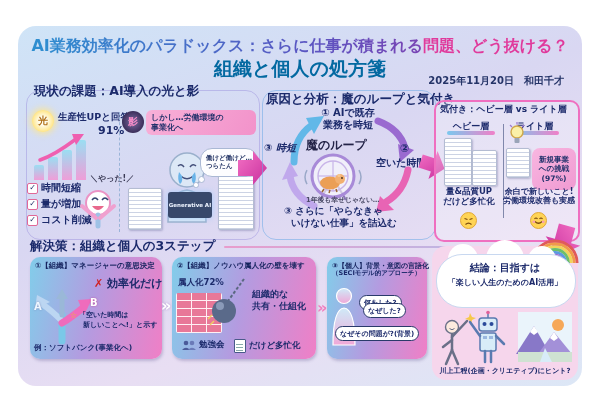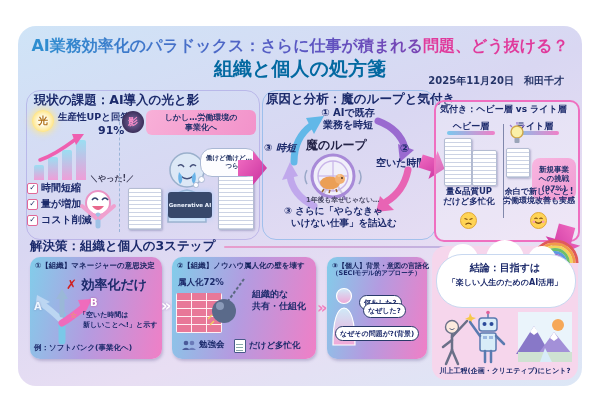--- a/index.html
+++ b/index.html
@@ -22,26 +22,26 @@
   .badge-light{background:radial-gradient(circle,#fffdf0 25%,#ffe27a 75%);color:#b07018;box-shadow:0 0 6px 2px rgba(255,230,140,.8);}
   .badge-shadow{background:radial-gradient(circle,#6a5a8e 20%,#322650 80%);color:#f78cc8;}
   .note{position:absolute;border-radius:6px;background:linear-gradient(120deg,#f8b0d8,#f292ca);font-size:8px;font-weight:bold;color:#20306a;padding:2.5px 5px;line-height:1.25;}
   .bars{position:absolute;left:34px;top:140px;width:56px;height:40px;display:flex;align-items:flex-end;gap:4px;}
   .bar{width:10px;border-radius:2px 2px 0 0;background:linear-gradient(180deg,#9adef2,#ef9ed8);}
   .chkrow{position:absolute;display:flex;align-items:center;gap:3px;font-size:10px;font-weight:bold;color:#1c2a6b;}
   .chk{width:9px;height:9px;border:1.6px solid #e06898;border-radius:2px;background:#fff;font-size:8px;line-height:8px;color:#20306a;font-weight:bold;text-align:center;}
   .divider{position:absolute;left:119px;top:112px;height:120px;border-left:1.5px dashed #9ab4d8;}
   .stack{position:absolute;background:repeating-linear-gradient(180deg,#ffffff 0 3px,#ccd3e4 3px 4px);border:1px solid #b4bcd2;border-radius:2px;box-shadow:1px 1px 2px rgba(90,90,140,.35);}
   .laptop{position:absolute;left:168px;top:192px;width:44px;height:26px;background:#37486b;border-radius:3px;display:flex;align-items:center;justify-content:center;text-align:center;color:#eef4ff;font-size:5.5px;font-weight:bold;line-height:1.2;box-shadow:0 0 6px rgba(150,200,255,.8);}
-  .thought{position:absolute;left:200px;top:148px;width:56px;height:27px;background:#fdfdff;border:1px solid #aab8d4;border-radius:12px;display:flex;align-items:center;justify-content:center;text-align:right;font-size:6.5px;font-weight:bold;color:#2a3a6a;line-height:1.2;}
+  .thought{position:absolute;left:200px;top:148px;width:56px;height:27px;background:#fdfdff;border:1px solid #aab8d4;border-radius:12px;display:flex;align-items:center;justify-content:center;text-align:left;font-size:6.5px;font-weight:bold;color:#2a3a6a;line-height:1.2;}
   .dot{position:absolute;background:#fdfdff;border:1px solid #aab8d4;border-radius:50%;}
   .colhdr{position:absolute;width:50px;text-align:center;font-size:9px;font-weight:bold;color:#1c2a6b;}
   .colbar{position:absolute;width:48px;height:4px;border-radius:2px;background:linear-gradient(90deg,#7ac8ee,#f080c8);}
   .vline{position:absolute;left:503px;top:124px;height:94px;border-left:1.5px solid rgba(58,74,122,.6);}
-  .pinkbubble{position:absolute;left:532px;top:158px;width:44px;height:42px;border-radius:8px;background:linear-gradient(140deg,#f8b6e0,#f09ad2);display:flex;align-items:center;justify-content:center;text-align:center;font-size:7.5px;font-weight:bold;color:#20306a;line-height:1.25;}
+  .pinkbubble{position:absolute;left:532px;top:148px;width:44px;height:42px;border-radius:8px;background:linear-gradient(140deg,#f8b6e0,#f09ad2);display:flex;align-items:center;justify-content:center;text-align:center;font-size:7.5px;font-weight:bold;color:#20306a;line-height:1.25;}
   .hline{position:absolute;left:224px;top:246px;width:346px;height:2px;border-radius:1px;background:linear-gradient(90deg,#e89ccc,#aac2ee);}
   .step{position:absolute;top:257px;height:102px;border-radius:10px;background:linear-gradient(102deg,#82cdea 0%,#b49be0 48%,#f07fc6 100%);box-shadow:1px 2px 3px rgba(90,80,140,.3);}
   .stitle{position:absolute;left:5px;top:4px;font-size:7.5px;font-weight:bold;color:#15235e;white-space:nowrap;}
   .chev{position:absolute;font-size:16px;font-weight:bold;}
   .bubble{position:absolute;background:#ffffff;border:1.2px solid #2a3a6a;border-radius:9px;padding:1.5px 4px;font-size:7px;font-weight:bold;color:#1c2a6b;white-space:nowrap;}
   .concl{position:absolute;left:432px;top:246px;width:146px;height:134px;border-radius:14px;background:#f6d6ec;}
   .cloud{position:absolute;left:4px;top:8px;width:138px;height:52px;background:#ffffff;border:1.5px solid #c8d8f0;border-radius:26px;}
   .bump{position:absolute;background:#ffffff;border-radius:50%;}
   .wall{position:absolute;left:4px;top:36px;width:46px;height:40px;border-radius:2px;background-color:#e87898;
         background-image:linear-gradient(0deg,#fff0f4 1.5px,transparent 1.5px),linear-gradient(90deg,#fff0f4 1.5px,transparent 1.5px);
@@ -56,21 +56,21 @@
 <div id="scene">
   <div class="bg"></div>
 
   <div class="t title1">
     <span class="t1main">AI業務効率化のパラドックス：さらに仕事が積まれる</span><span class="t1accent">問題、どう抜ける？</span>
   </div>
   <div class="t title2">組織と個人の処方箋</div>
   <div class="t date">2025年11月20日　和田千才</div>
 
   <div class="outline panelL"></div>
-  <div class="t sechdr" style="left:34px;top:93px;text-align:center;">現状の課題：AI導入の光と影</div>
+  <div class="t sechdr" style="left:34px;top:84px;text-align:center;">現状の課題：AI導入の光と影</div>
 
   <div class="badge badge-light" style="left:32px;top:110px;">光</div>
   <div class="t" style="left:58px;top:112px;font-size:9.5px;">生産性UPと回答</div>
   <div class="t" style="left:98px;top:125px;font-size:11px;">91%</div>
 
   <div class="bars">
     <div class="bar" style="height:15px;"></div>
     <div class="bar" style="height:23px;"></div>
     <div class="bar" style="height:30px;"></div>
     <div class="bar" style="height:40px;"></div>
@@ -100,21 +100,21 @@
     <path d="M26,14 q3,-4 6,0" stroke="#30406e" stroke-width="1.5" fill="none"></path>
     <path d="M16,20 q6,8 12,0 z" fill="#e8688c"></path>
     <path d="M22,29 L22,40" stroke="#9ec2e6" stroke-width="5" stroke-linecap="round"></path>
     <path d="M20,32 L6,20" stroke="#f0a0cf" stroke-width="4" stroke-linecap="round"></path>
     <path d="M24,32 L38,20" stroke="#f0a0cf" stroke-width="4" stroke-linecap="round"></path>
   </svg>
 
   <div class="divider"></div>
 
   <div class="badge badge-shadow" style="left:122px;top:111px;">影</div>
-  <div class="note" style="left:146px;top:110px;width:100px;text-align:center;">
+  <div class="note" style="left:146px;top:110px;width:100px;">
     <span>しかし…労働環境の</span><br>
     <span>事業化へ</span>
   </div>
 
   <div class="stack" style="left:128px;top:188px;width:32px;height:40px;"></div>
   <div class="stack" style="left:218px;top:160px;width:34px;height:68px;"></div>
 
   <svg style="left:154px;top:144px;" width="66" height="82" viewBox="0 0 66 82">
     <path d="M14,78 Q14,48 33,46 Q52,48 52,78 Z" fill="#dce8f6" stroke="#9ab0cc" stroke-width="1.5"></path>
     <circle cx="33" cy="26" r="17" fill="#dce8f6" stroke="#9ab0cc" stroke-width="1.5"></circle>
@@ -262,21 +262,21 @@
       <path d="M30,54 C30,42 30,34 30,28" stroke="#7ac8e8" stroke-width="7" fill="none" stroke-linecap="round"></path>
       <path d="M30,34 C22,26 16,21 10,17" stroke="#bcd6f2" stroke-width="6" fill="none" stroke-linecap="round"></path>
       <polygon points="3,22 5,8 18,15" fill="#bcd6f2"></polygon>
       <path d="M30,28 L30,12" stroke="#9ab8d8" stroke-width="5" fill="none" stroke-linecap="round"></path>
       <polygon points="24,12 36,12 30,2" fill="#9ab8d8"></polygon>
       <path d="M30,36 C40,30 46,25 52,20" stroke="#ef6cbc" stroke-width="7" fill="none" stroke-linecap="round"></path>
       <polygon points="46,13 60,12 52,28" fill="#ef6cbc"></polygon>
     </svg>
     <div class="t" style="left:4px;top:44px;font-size:10px;color:#eef6ff;text-shadow:0 0 2px #7a8ab8;">A</div>
     <div class="t" style="left:60px;top:40px;font-size:10px;color:#ffffff;text-shadow:0 0 2px #c04a9a;">B</div>
-    <div class="t" style="left:36px;top:21px;font-size:13px;"><span style="color:#d02020;">✗</span> <span>効率化だけ</span></div>
+    <div class="t" style="left:64px;top:21px;font-size:11px;"><span style="color:#d02020;">✗</span> <span>効率化だけ</span></div>
     <div class="t" style="left:40px;top:54px;font-size:8px;color:#e8c030;">☆</div>
     <div class="t" style="left:49px;top:54px;font-size:7px;">「空いた時間は</div>
     <div class="t" style="left:53px;top:64px;font-size:7px;">新しいことへ!」と示す</div>
     <div class="t" style="left:4px;top:87px;font-size:7.5px;">例：ソフトバンク(事業化へ)</div>
   </div>
   <div class="chev" style="left:161px;top:296px;color:#ffffff;text-shadow:0 0 3px #b090d0;">»</div>
 
   <div class="step" style="left:172px;width:144px;">
     <div class="stitle">②【組織】ノウハウ属人化の壁を壊す</div>
     <div class="t" style="left:6px;top:21px;font-size:8.5px;">属人化72%</div>

